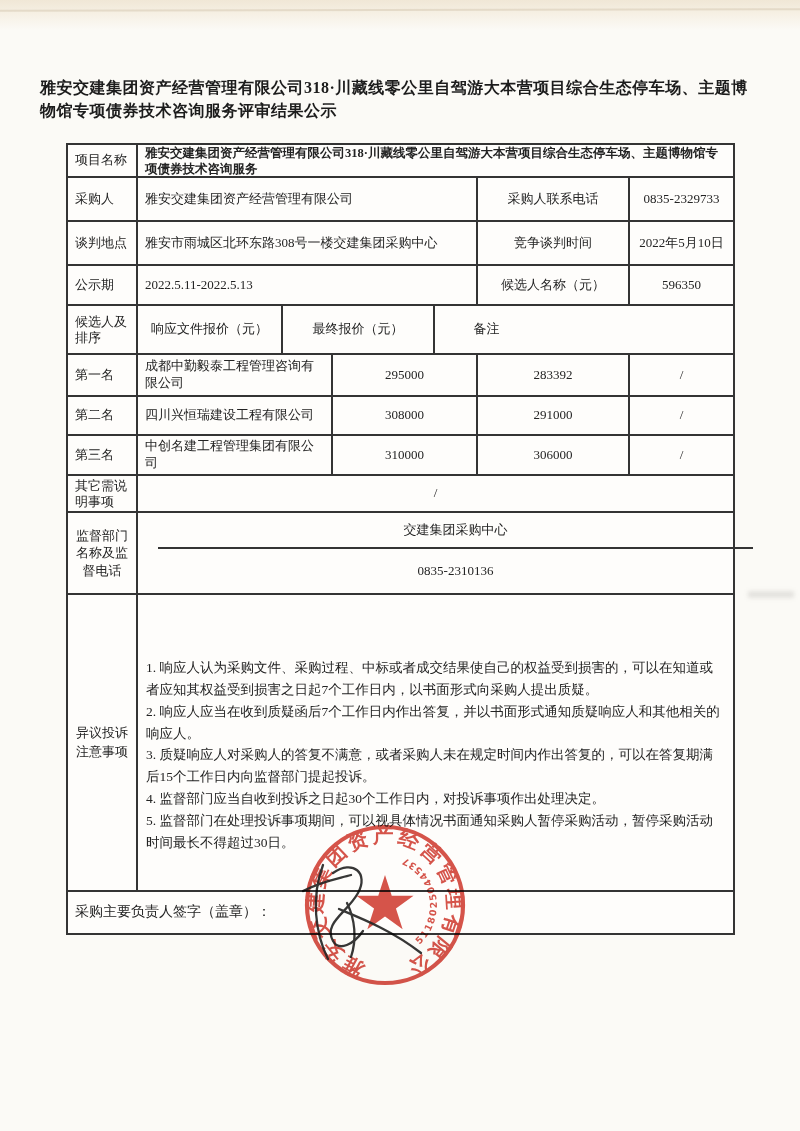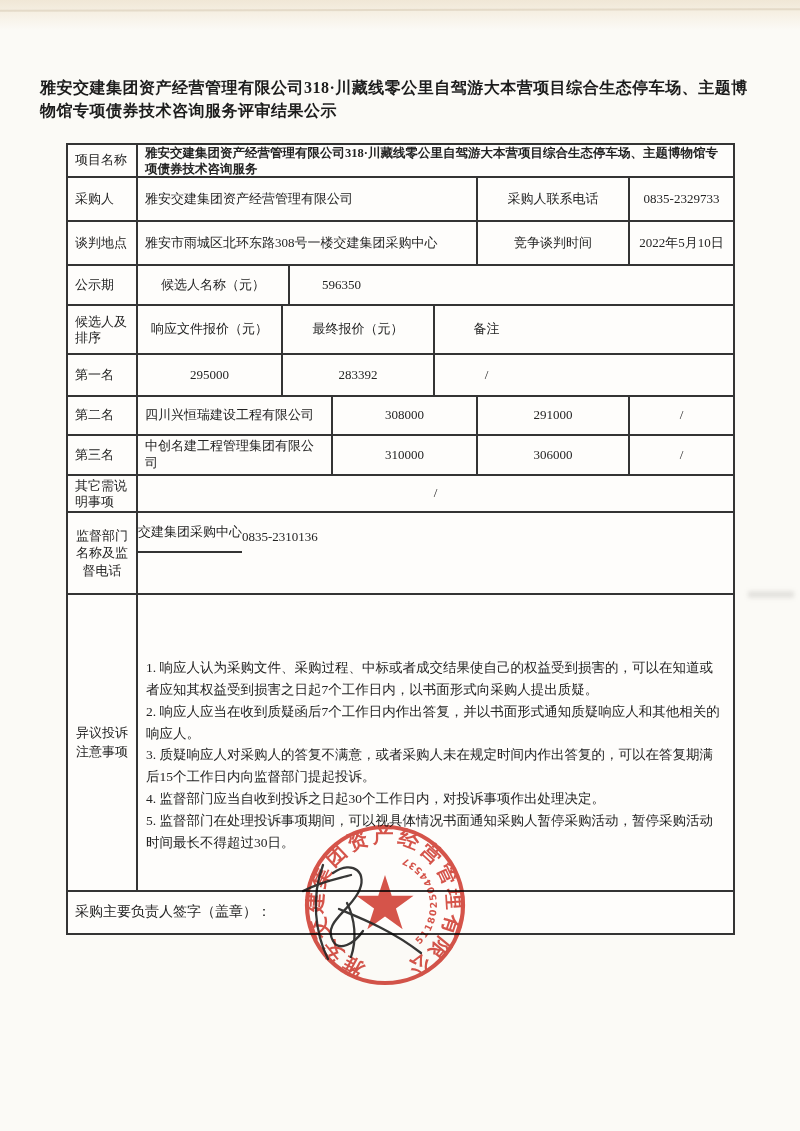--- a/index.html
+++ b/index.html
@@ -41,21 +41,21 @@
   .cell.last{border-right:none;}
   .c1{width:70px;flex:none;}
   .c2{width:195px;flex:none;}
   .c3{width:145px;flex:none;}
   .c4{width:152px;flex:none;}
   .c5{width:103px;flex:none;}
   .span23{width:340px;flex:none;}
   .span2345{width:595px;flex:none;}
   .ctr{justify-content:center;text-align:center;}
   .small{font-size:12.5px;line-height:1.28;font-weight:bold;}
-  .stack{width:595px;flex:none;display:flex;flex-direction:row;border-right:none;}
+  .stack{width:595px;flex:none;display:flex;flex-direction:column;border-right:none;padding-left:20px;}
   .substack{display:flex;align-items:center;justify-content:center;box-sizing:border-box;}
   .sub1{height:40px;border-bottom:2px solid #343434;}
   .sub2{height:48px;}
   .objection-content{
     width:595px;flex:none;box-sizing:border-box;
     padding:62px 10px 0 8px;
     font-size:13.5px;line-height:1.62;
     display:block;
   }
   .objection-content p{margin:0;}
@@ -93,33 +93,35 @@
 
     <div class="trow" style="height:44px">
       <div class="cell c1">谈判地点</div>
       <div class="cell span23">雅安市雨城区北环东路308号一楼交建集团采购中心</div>
       <div class="cell c4 ctr">竞争谈判时间</div>
       <div class="cell c5 ctr last">2022年5月10日</div>
     </div>
 
     <div class="trow" style="height:40px">
       <div class="cell c1">公示期</div>
+      <div class="cell span23">2022.5.11-2022.5.13</div>
       <div class="cell c4 ctr">候选人名称（元）</div>
       <div class="cell c5 ctr last">596350</div>
     </div>
 
     <div class="trow" style="height:49px">
       <div class="cell c1" style="line-height:1.22">候选人及排序</div>
       <div class="cell c3 ctr">响应文件报价（元）</div>
       <div class="cell c4 ctr">最终报价（元）</div>
       <div class="cell c5 ctr last">备注</div>
     </div>
 
     <div class="trow" style="height:42px">
       <div class="cell c1">第一名</div>
+      <div class="cell c2">成都中勤毅泰工程管理咨询有限公司</div>
       <div class="cell c3 ctr">295000</div>
       <div class="cell c4 ctr">283392</div>
       <div class="cell c5 ctr last">/</div>
     </div>
 
     <div class="trow" style="height:39px">
       <div class="cell c1">第二名</div>
       <div class="cell c2">四川兴恒瑞建设工程有限公司</div>
       <div class="cell c3 ctr">308000</div>
       <div class="cell c4 ctr">291000</div>

